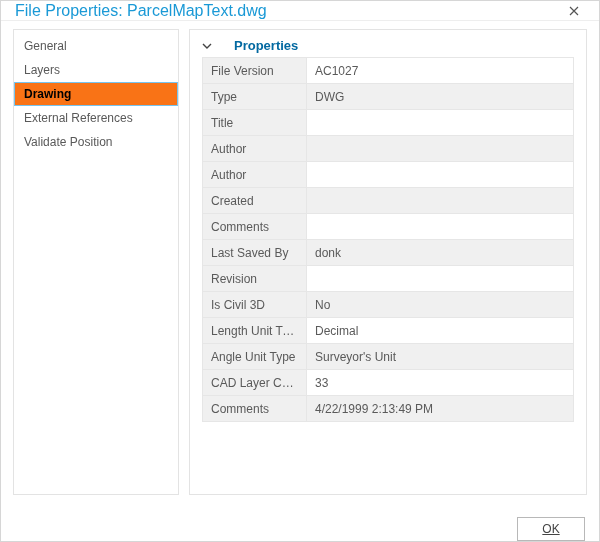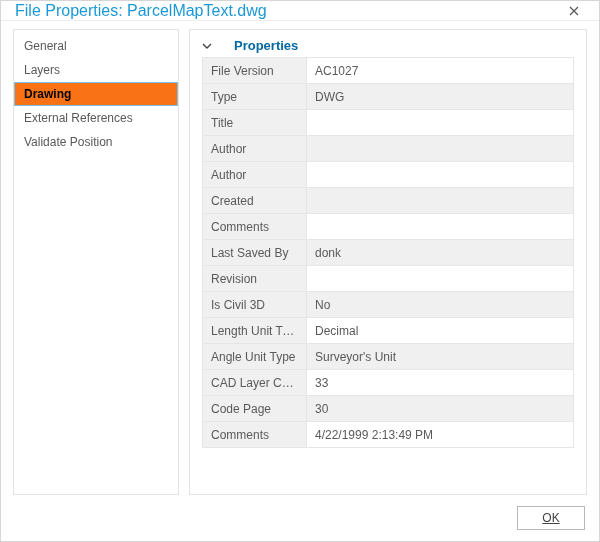--- a/index.html
+++ b/index.html
@@ -105,21 +105,21 @@
   }
   .prop-table tr:nth-child(even) td.val {
     background: #f0f0f0;
   }
   .prop-table tr:nth-child(odd) td.val {
     background: #ffffff;
   }
   .footer {
     height: 46px;
     display: flex;
-    align-items: center;
+    align-items: flex-end;
     justify-content: flex-end;
     gap: 4px;
     padding: 0 14px;
   }
   .btn {
     min-width: 68px;
     height: 24px;
     border: 1px solid #b8b8b8;
     background: #fff;
     font-size: 12px;
@@ -230,24 +230,20 @@
             </tr>
             <tr>
               <td class="key">Angle Unit Type</td>
               <td class="val">Surveyor's Unit</td>
             </tr>
             <tr>
               <td class="key">CAD Layer Count</td>
               <td class="val">33</td>
             </tr>
             <tr>
-              <td class="key">Code Page</td>
-              <td class="val">30</td>
-            </tr>
-            <tr>
               <td class="key">Comments</td>
               <td class="val">4/22/1999 2:13:49 PM</td>
             </tr>
           </tbody>
       </table>
     </div>
 
   </div>
 
   <div class="footer">

